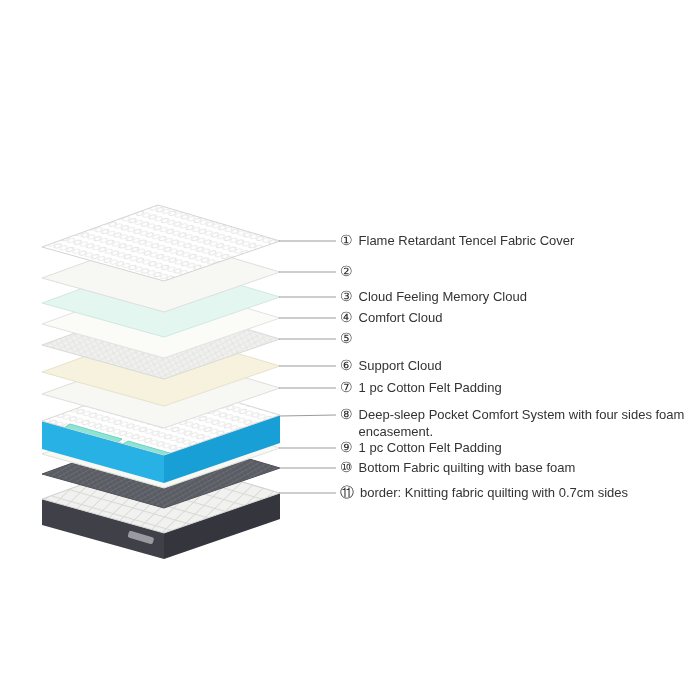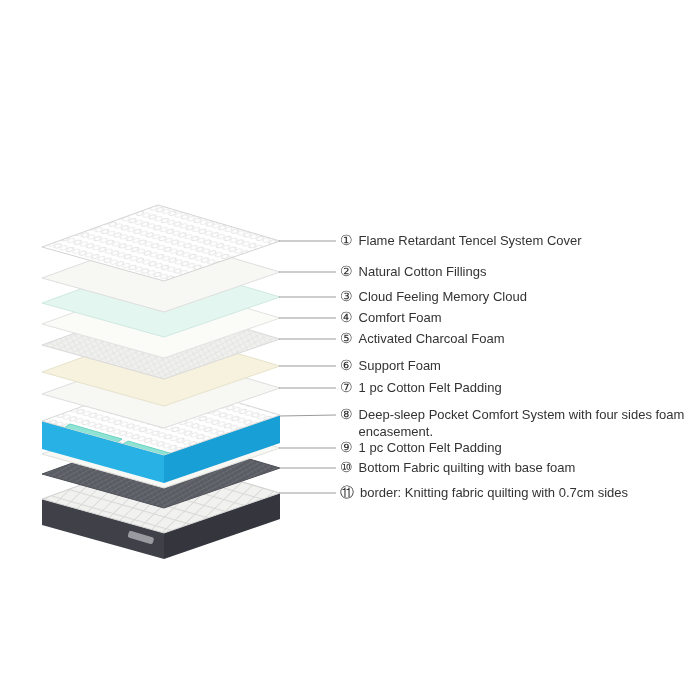--- a/index.html
+++ b/index.html
@@ -130,41 +130,39 @@
       <line class="leader" x1="280" y1="416" x2="336" y2="415"></line>
       <line class="leader" x1="279" y1="448" x2="336" y2="448"></line>
       <line class="leader" x1="279" y1="468" x2="336" y2="468"></line>
       <line class="leader" x1="279" y1="493" x2="336" y2="493"></line>
     </g>
   </svg>
 
   <div class="labels">
     <div class="label" style="top:232px">
       <span class="num">①</span>
-      <span class="txt">Flame Retardant Tencel System Cover</span>
+      <span class="txt">Flame Retardant Tencel Fabric Cover</span>
     </div>
     <div class="label" style="top:263px">
       <span class="num">②</span>
-      <span class="txt">Natural Cotton Fillings</span>
     </div>
     <div class="label" style="top:288px">
       <span class="num">③</span>
       <span class="txt">Cloud Feeling Memory Cloud</span>
     </div>
     <div class="label" style="top:309px">
       <span class="num">④</span>
-      <span class="txt">Comfort Foam</span>
+      <span class="txt">Comfort Cloud</span>
     </div>
     <div class="label" style="top:330px">
       <span class="num">⑤</span>
-      <span class="txt">Activated Charcoal Foam</span>
     </div>
     <div class="label" style="top:357px">
       <span class="num">⑥</span>
-      <span class="txt">Support Foam</span>
+      <span class="txt">Support Cloud</span>
     </div>
     <div class="label" style="top:379px">
       <span class="num">⑦</span>
       <span class="txt">1 pc Cotton Felt Padding</span>
     </div>
     <div class="label" style="top:406px">
       <span class="num">⑧</span>
       <span class="txt">Deep-sleep Pocket Comfort System with four sides foam encasement.</span>
     </div>
     <div class="label" style="top:439px">

